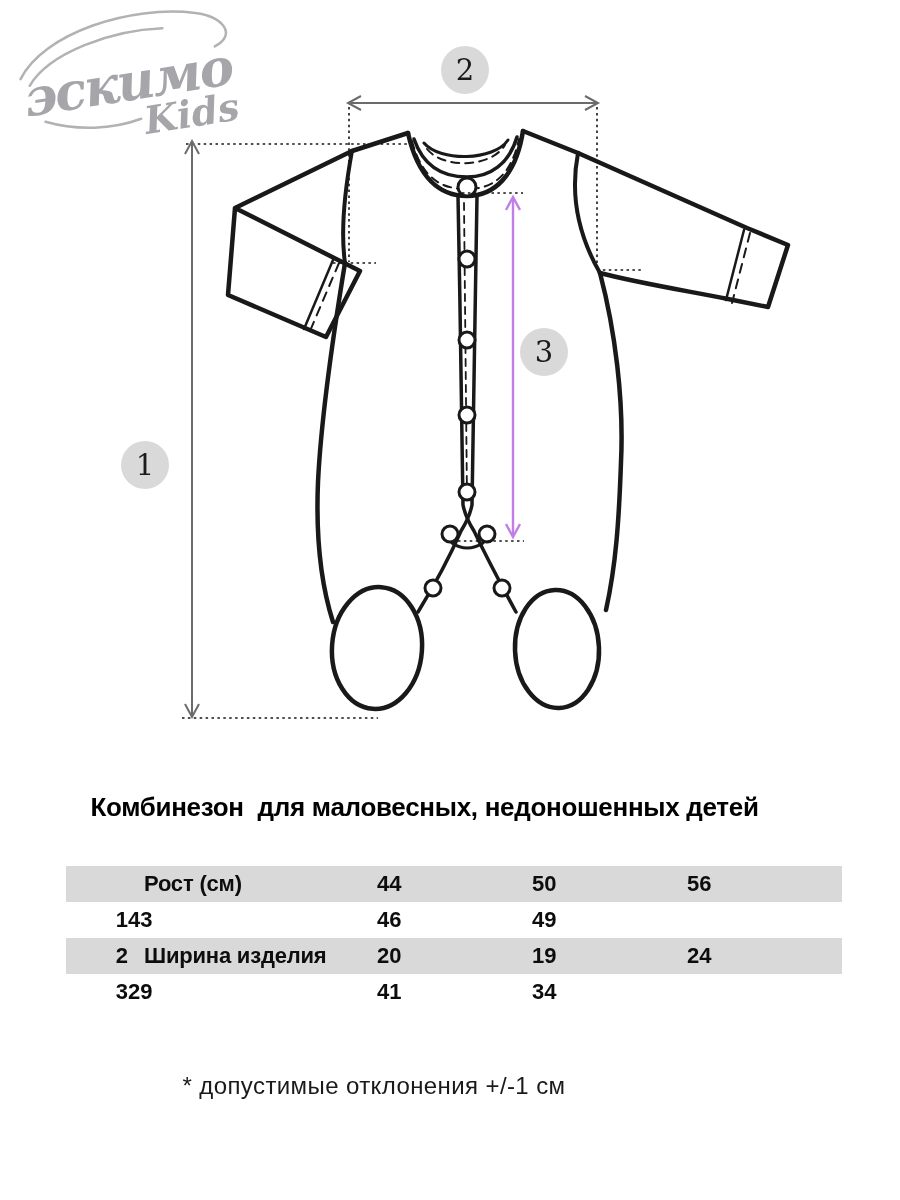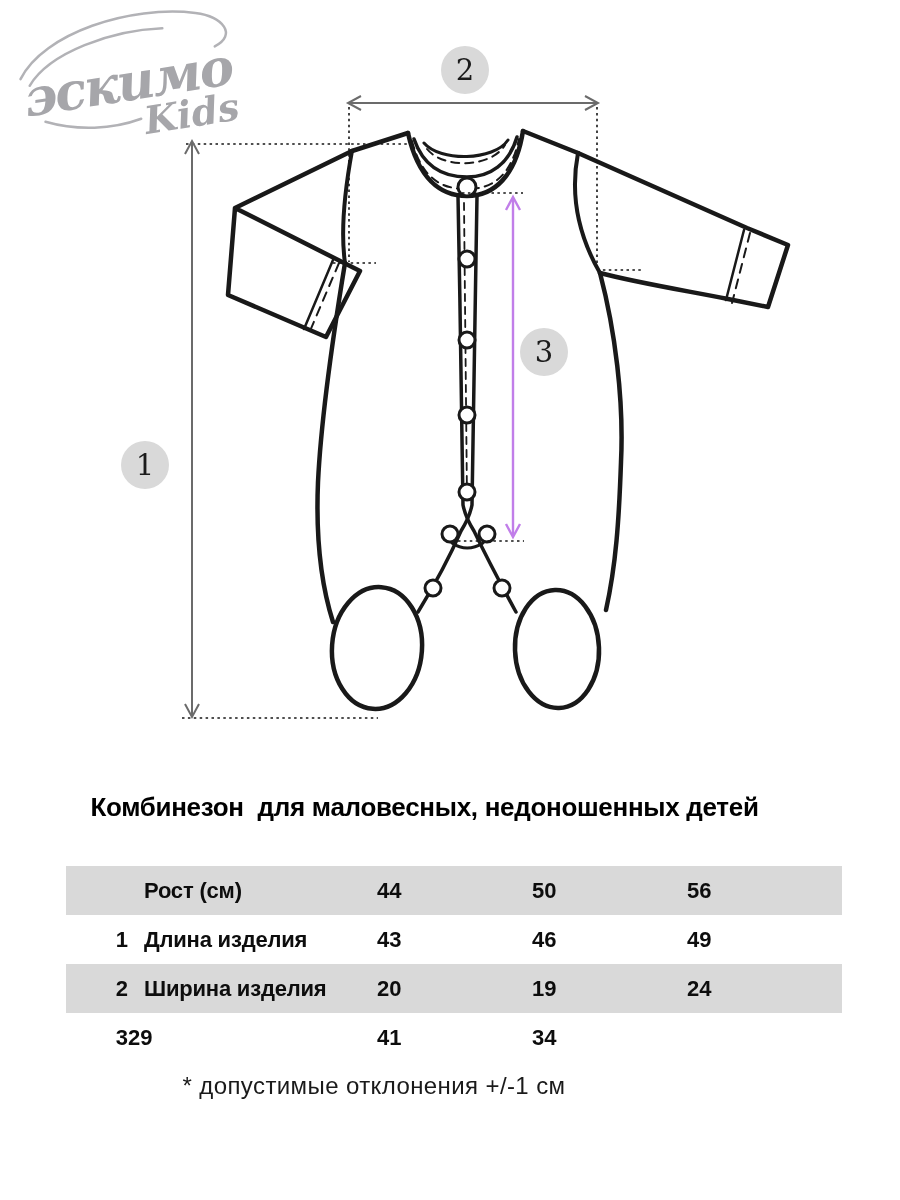--- a/index.html
+++ b/index.html
@@ -9,21 +9,21 @@
   }
   .diagram-svg{position:absolute;top:0;left:0;}
   .title{
     position:absolute;top:792px;left:0;width:775px;box-sizing:border-box;
     padding-left:74px;text-align:center;font-weight:bold;font-size:26px;
     letter-spacing:-0.3px;white-space:pre;color:#000;
   }
   .size-table{position:absolute;left:66px;top:866px;width:776px;}
   .trow{
     display:grid;grid-template-columns:62px 249px 155px 155px 155px;
-    height:49px;align-items:center;font-weight:bold;font-size:22px;color:#0d0d0d;
+    height:36px;align-items:center;font-weight:bold;font-size:22px;color:#0d0d0d;
   }
   .trow.gray{background:#d9d9d9;}
   .cell-num{text-align:right;}
   .cell-label{padding-left:16px;text-align:left;letter-spacing:-0.2px;}
   .cell-val{}
   .note{
     position:absolute;top:1072px;left:0;width:748px;text-align:center;
     font-size:24px;font-weight:normal;color:#1a1a1a;letter-spacing:0.4px;
   }
 </style>
@@ -140,21 +140,20 @@
     <div class="trow gray">
       <div class="cell-num"></div>
       <div class="cell-label">Рост (см)</div>
       <div class="cell-val">44</div>
       <div class="cell-val">50</div>
       <div class="cell-val">56</div>
     </div>
 
     <div class="trow">
       <div class="cell-num">1</div>
-      <div class="cell-label">Длина изделия</div>
       <div class="cell-val">43</div>
       <div class="cell-val">46</div>
       <div class="cell-val">49</div>
     </div>
 
     <div class="trow gray">
       <div class="cell-num">2</div>
       <div class="cell-label">Ширина изделия</div>
       <div class="cell-val">20</div>
       <div class="cell-val">19</div>

